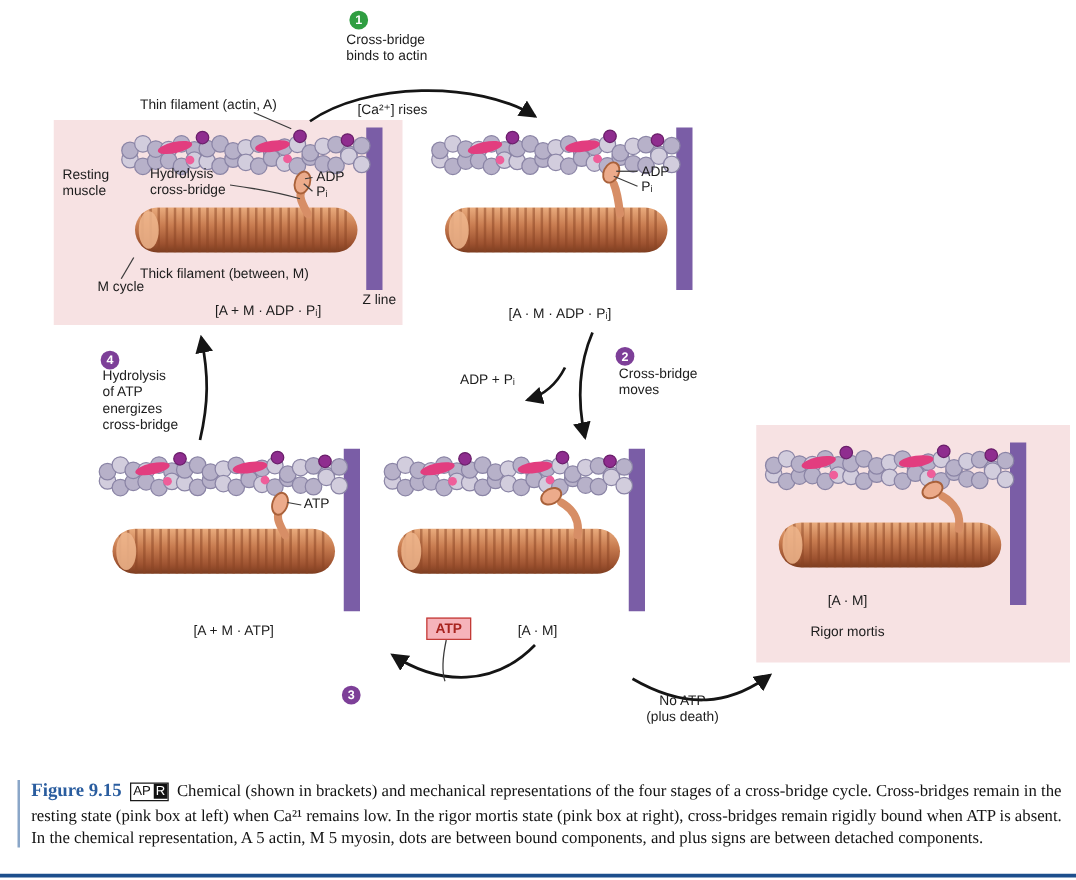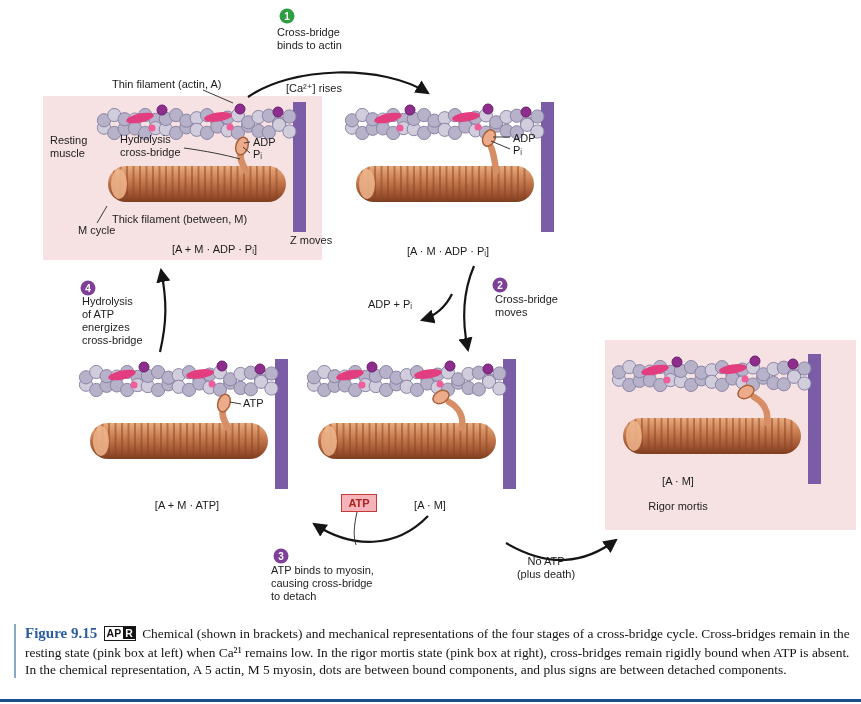--- a/index.html
+++ b/index.html
@@ -22,21 +22,21 @@
 
   .atp-badge{position:absolute;left:341px;top:494px;width:34px;height:16px;background:#f6b3ba;
              border:1.5px solid #c23b36;color:#a8241f;font-weight:bold;font-size:11px;
              line-height:16px;text-align:center;}
 
   .caption{position:absolute;left:14px;top:624px;width:832px;border-left:2px solid #8aa6c8;
            padding-left:9px;font-family:"Liberation Serif","DejaVu Serif",serif;
            font-size:13.4px;line-height:1.3;color:#131313;}
   .fig-label{color:#2a5d9f;font-weight:bold;font-size:15px;font-family:"Liberation Serif","DejaVu Serif",serif;margin-top:28px;}
   .apr-badge{display:inline-block;border:1.5px solid #1a1a1a;font-family:"Liberation Sans","DejaVu Sans",sans-serif;
-             font-weight:bold;font-size:10.5px;line-height:13px;vertical-align:1px;margin:0 3px;}
+             font-weight:normal;font-size:10.5px;line-height:13px;vertical-align:1px;margin:0 3px;}
   .apr-left{padding:0 2px;color:#111;}
   .apr-right{padding:0 2px;background:#111;color:#fff;}
   .bottom-rule{position:absolute;left:0;top:699px;width:861px;height:3px;background:#1d4e8c;}
 </style>
 </head>
 <body>
 
 <div class="canvas">
 
   <svg class="art" width="861" height="620" viewBox="0 0 861 620">
@@ -215,43 +215,40 @@
   <div class="lbl" style="left:112px;top:78px;">Thin filament (actin, A)</div>
   <div class="lbl" style="left:286px;top:82px;">[Ca²⁺] rises</div>
   <div class="lbl" style="left:50px;top:134px;">Resting
 muscle</div>
   <div class="lbl" style="left:120px;top:133px;">Hydrolysis
 cross-bridge</div>
   <div class="lbl" style="left:253px;top:136px;">ADP</div>
   <div class="lbl" style="left:253px;top:148px;">Pᵢ</div>
   <div class="lbl" style="left:112px;top:213px;">Thick filament (between, M)</div>
   <div class="lbl" style="left:78px;top:224px;">M cycle</div>
-  <div class="lbl" style="left:290px;top:234px;">Z moves</div>
+  <div class="lbl" style="left:290px;top:234px;">Z line</div>
   <div class="lbl center" style="left:137px;top:243px;width:120px;text-align:right;">[A + M · ADP · Pᵢ]</div>
 
   <div class="lbl" style="left:513px;top:132px;">ADP</div>
   <div class="lbl" style="left:513px;top:144px;">Pᵢ</div>
   <div class="lbl center" style="left:388px;top:245px;width:120px;">[A · M · ADP · Pᵢ]</div>
 
   <div class="lbl" style="left:495px;top:293px;">Cross-bridge
 moves</div>
   <div class="lbl" style="left:368px;top:298px;">ADP + Pᵢ</div>
   <div class="lbl" style="left:82px;top:295px;">Hydrolysis
 of ATP
 energizes
 cross-bridge</div>
 
   <div class="lbl" style="left:243px;top:397px;">ATP</div>
   <div class="lbl center" style="left:132px;top:499px;width:110px;">[A + M · ATP]</div>
   <div class="lbl center" style="left:398px;top:499px;width:64px;">[A · M]</div>
 
   <div class="atp-badge">ATP</div>
-  <div class="lbl" style="left:271px;top:564px;">ATP binds to myosin,
-causing cross-bridge
-to detach</div>
   <div class="lbl center" style="left:504px;top:555px;width:84px;">No ATP
 (plus death)</div>
 
   <div class="lbl center" style="left:648px;top:475px;width:60px;">[A · M]</div>
   <div class="lbl center" style="left:628px;top:500px;width:100px;">Rigor mortis</div>
 
   <div class="caption">
     <span class="fig-label">Figure 9.15</span>
     <span class="apr-badge"><span class="apr-left">AP</span><span class="apr-right">R</span></span>
     <span>Chemical (shown in brackets) and mechanical representations of the four stages of a cross-bridge cycle. Cross-bridges remain in the resting state (pink box at left) when Ca²¹ remains low. In the rigor mortis state (pink box at right), cross-bridges remain rigidly bound when ATP is absent. In the chemical representation, A 5 actin, M 5 myosin, dots are between bound components, and plus signs are between detached components.</span>

